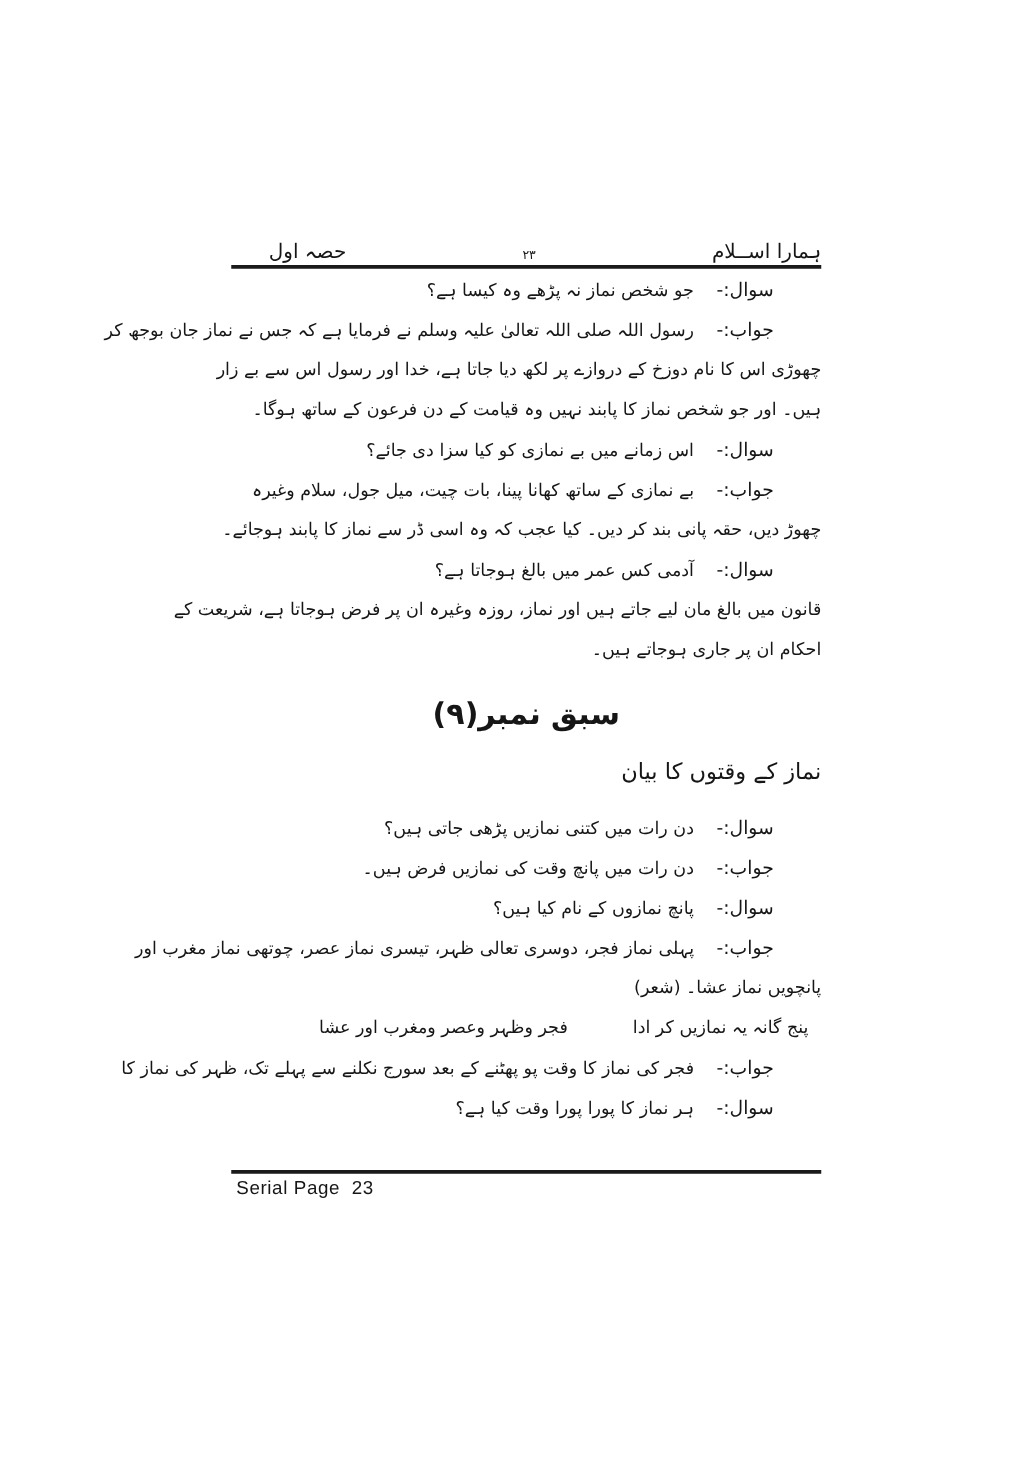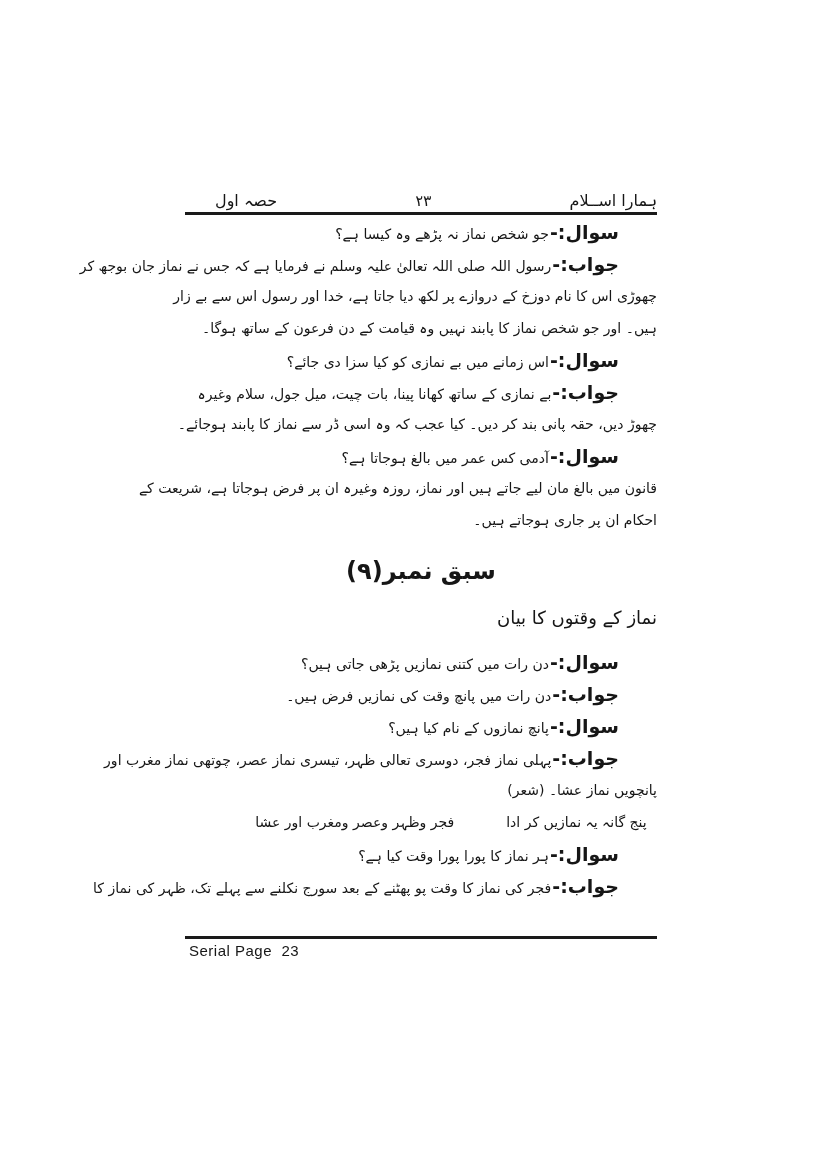--- a/index.html
+++ b/index.html
@@ -8,31 +8,31 @@
     margin:0 auto;overflow:hidden;color:#161616;
     font-family:"DejaVu Sans",sans-serif;
   }
   
   .header{
     position:absolute;top:182px;left:185px;width:472px;height:28px;
     direction:rtl;display:flex;align-items:flex-end;
     font-size:16px;
   }
   .h-right{flex:0 0 auto;}
-  .h-center{flex:1 1 auto;text-align:center;font-size:14px;font-family:Liberation Serif, serif;}
+  .h-center{flex:1 1 auto;text-align:center;font-size:10px;}
   .h-left{flex:0 0 auto;margin-left:30px;}
   .hrule{position:absolute;top:212px;left:185px;width:472px;height:3px;background:#1a1a1a;}
   
   .content{
     position:absolute;top:216px;left:185px;width:472px;
     direction:rtl;text-align:right;font-size:14px;
   }
   .ln{height:32px;line-height:32px;white-space:nowrap;}
   .indent{padding-right:38px;}
-  .lbl{font-weight:bold;font-size:19px;margin-left:1px;}
+  .lbl{font-weight:normal;font-size:15px;margin-left:18px;}
   .lesson-title{
     text-align:center;font-size:24px;font-weight:bold;
     height:54px;line-height:54px;margin-top:8px;white-space:nowrap;
   }
   .lesson-sub{
     text-align:right;font-size:18px;height:40px;line-height:40px;
     margin-bottom:8px;white-space:nowrap;
   }
   .verse{
     display:flex;justify-content:center;gap:52px;padding-left:60px;
@@ -79,22 +79,22 @@
     <div class="ln indent"><span class="lbl">جواب:-</span><span>دن رات میں پانچ وقت کی نمازیں فرض ہیں۔</span></div>
     <div class="ln indent"><span class="lbl">سوال:-</span><span>پانچ نمازوں کے نام کیا ہیں؟</span></div>
     <div class="ln indent"><span class="lbl">جواب:-</span><span>پہلی نماز فجر،  دوسری تعالی ظہر، تیسری نماز عصر، چوتھی نماز مغرب اور</span></div>
     <div class="ln"><span>پانچویں نماز عشا۔ (شعر)</span></div>
 
     <div class="verse">
       <span>پنج گانہ یہ نمازیں کر ادا</span>
       <span>فجر وظہر وعصر ومغرب اور عشا</span>
     </div>
 
+    <div class="ln indent"><span class="lbl">جواب:-</span><span>فجر کی نماز کا وقت پو پھٹنے کے بعد سورج نکلنے سے پہلے تک، ظہر کی نماز کا</span></div>
     <div class="ln indent"><span class="lbl">سوال:-</span><span>ہر نماز کا پورا پورا وقت کیا ہے؟</span></div>
-    <div class="ln indent"><span class="lbl">جواب:-</span><span>فجر کی نماز کا وقت پو پھٹنے کے بعد سورج نکلنے سے پہلے تک، ظہر کی نماز کا</span></div>
 
   </div>
 
   <div class="footer">
     <div class="frule"></div>
     <span class="serial">Serial Page  23</span>
   </div>
 
 </div>
 

